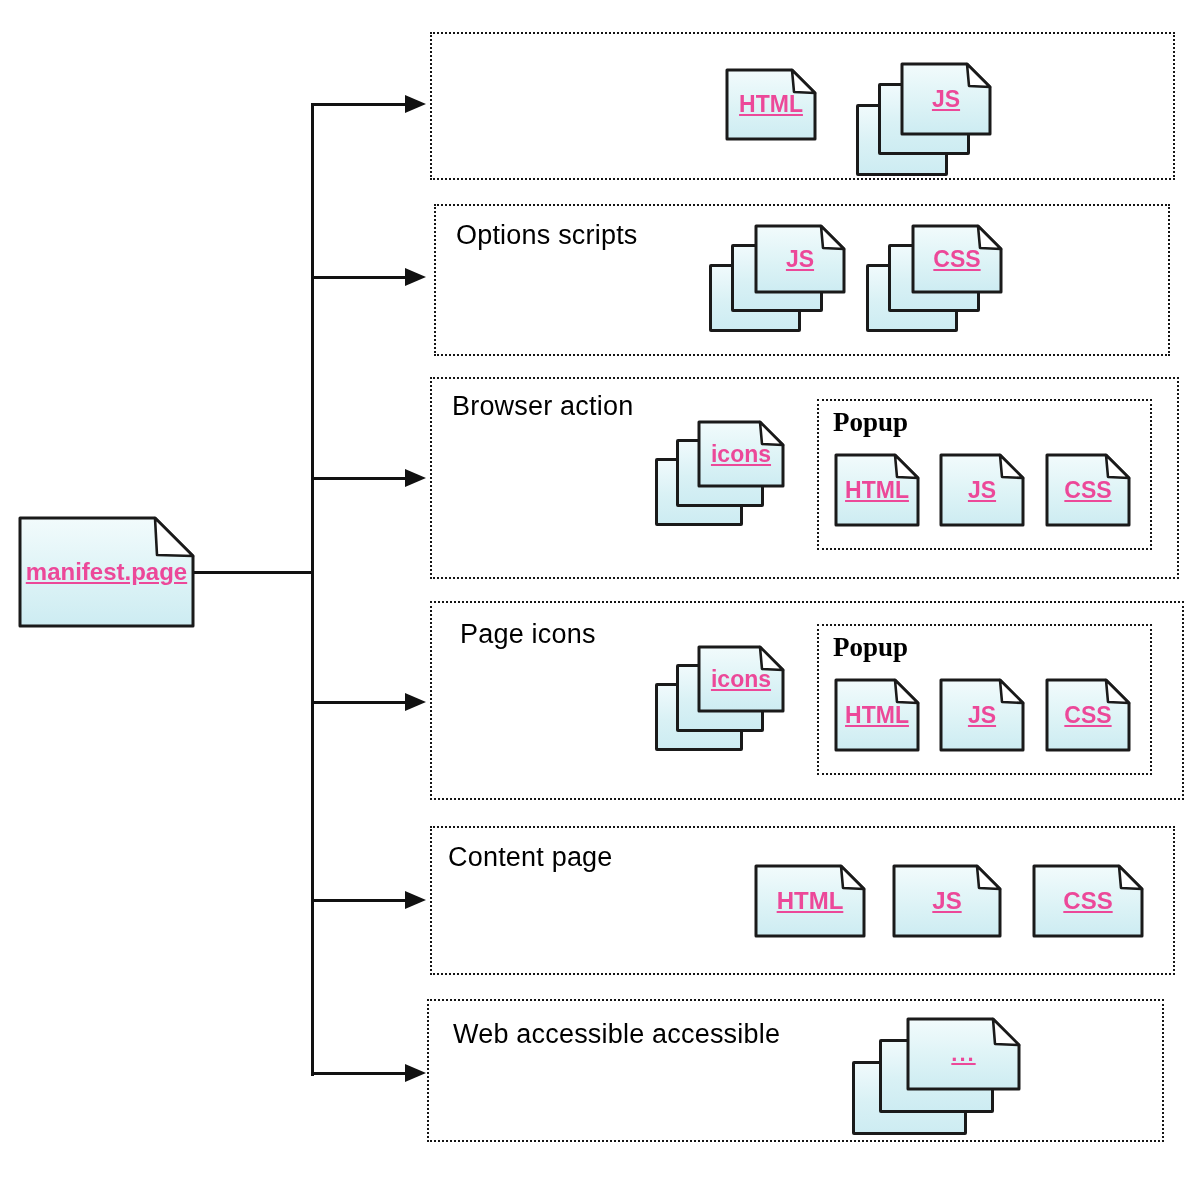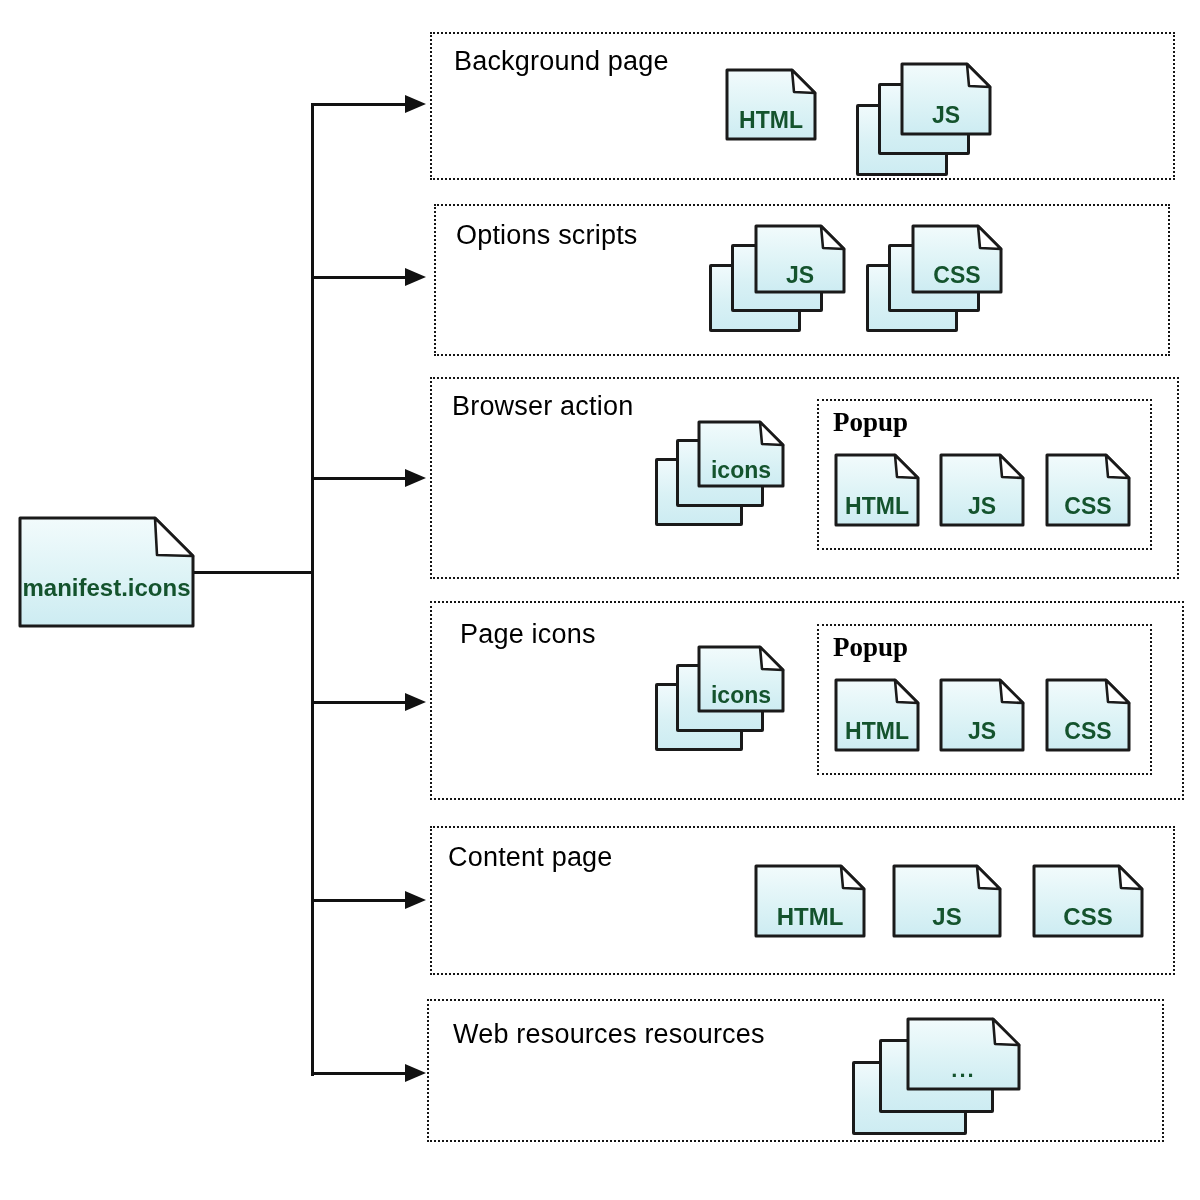--- a/index.html
+++ b/index.html
@@ -10,23 +10,23 @@
   
   .section-box{position:absolute;border:2px dotted #151515;background:#ffffff;box-sizing:border-box;}
   .section-title{position:absolute;font-size:27px;letter-spacing:0.2px;color:#000;white-space:nowrap;}
   
   .popup-box{position:absolute;border:2px dotted #151515;box-sizing:border-box;}
   .popup-title{position:absolute;font-family:"Liberation Serif","DejaVu Serif",serif;font-weight:bold;font-size:27px;}
   
   .doc{position:absolute;}
   .doc svg{position:absolute;left:0;top:0;}
   .doc-label{
-    position:absolute;left:0;top:16px;width:100%;height:100%;
+    position:absolute;left:0;top:0;width:100%;height:100%;
     display:flex;align-items:center;justify-content:center;
-    font-weight:bold;font-size:23px;color:#14532d;z-index:3;
+    font-weight:bold;font-size:23px;color:#ec4899;z-index:3;text-decoration:underline;
   }
   .doc-label.big{font-size:24px;}
   .doc-label.dots{font-size:22px;letter-spacing:2px;}
   
   .stack{position:absolute;}
   .stack .card{
     position:absolute;box-sizing:border-box;
     border:3px solid #1a1a1a;border-radius:2px;
     background:linear-gradient(180deg,#f0fafc 0%,#d9f1f5 55%,#cdecf2 100%);
   }
@@ -62,25 +62,24 @@
   <div class="branch" style="left:311px;top:477px;width:95px"></div>
   <div class="branch" style="left:311px;top:701px;width:95px"></div>
   <div class="branch" style="left:311px;top:899px;width:95px"></div>
   <div class="branch" style="left:311px;top:1072px;width:95px"></div>
 
   <div class="doc" style="left:18px;top:516px;width:177px;height:112px">
       <svg width="177" height="112" viewBox="0 0 177 112">
         <path d="M2 2 L137 2 L175 40 L175 110 L2 110 Z" fill="url(#docgrad)" stroke="#1a1a1a" stroke-width="3" stroke-linejoin="round"></path>
         <path d="M137 2 L175 40 L139 39 Z" fill="#ffffff" stroke="#1a1a1a" stroke-width="2.6" stroke-linejoin="round"></path>
       </svg>
-    <span class="doc-label big">manifest.icons</span>
+    <span class="doc-label big">manifest.page</span>
   </div>
 
   <div class="section-box" style="left:430px;top:32px;width:745px;height:148px">
-    <span class="section-title" style="left:22px;top:12px">Background page</span>
     <div class="doc" style="left:293px;top:34px;width:92px;height:73px">
         <svg width="92" height="73" viewBox="0 0 92 73">
           <path d="M2 2 L67 2 L90 25 L90 71 L2 71 Z" fill="url(#docgrad)" stroke="#1a1a1a" stroke-width="3" stroke-linejoin="round"></path>
           <path d="M67 2 L90 25 L69 24 Z" fill="#ffffff" stroke="#1a1a1a" stroke-width="2.6" stroke-linejoin="round"></path>
         </svg>
       <span class="doc-label">HTML</span>
     </div>
     <div class="stack" style="left:424px;top:28px;width:136px;height:114px">
       <div class="card" style="left:0;top:42px;width:92px;height:72px"></div>
       <div class="card" style="left:22px;top:21px;width:92px;height:72px"></div>
@@ -217,21 +216,21 @@
     <div class="doc" style="left:600px;top:36px;width:112px;height:74px">
         <svg width="112" height="74" viewBox="0 0 112 74">
           <path d="M2 2 L87 2 L110 25 L110 72 L2 72 Z" fill="url(#docgrad)" stroke="#1a1a1a" stroke-width="3" stroke-linejoin="round"></path>
           <path d="M87 2 L110 25 L89 24 Z" fill="#ffffff" stroke="#1a1a1a" stroke-width="2.6" stroke-linejoin="round"></path>
         </svg>
       <span class="doc-label big">CSS</span>
     </div>
   </div>
 
   <div class="section-box" style="left:427px;top:999px;width:737px;height:143px">
-    <span class="section-title" style="left:24px;top:18px">Web resources resources</span>
+    <span class="section-title" style="left:24px;top:18px">Web accessible accessible</span>
     <div class="stack" style="left:423px;top:16px;width:169px;height:118px">
       <div class="card" style="left:0;top:44px;width:115px;height:74px"></div>
       <div class="card" style="left:27px;top:22px;width:115px;height:74px"></div>
       <div class="doc" style="left:54px;top:0;width:115px;height:74px">
           <svg width="115" height="74" viewBox="0 0 115 74">
             <path d="M2 2 L87 2 L113 28 L113 72 L2 72 Z" fill="url(#docgrad)" stroke="#1a1a1a" stroke-width="3" stroke-linejoin="round"></path>
             <path d="M87 2 L113 28 L89 27 Z" fill="#ffffff" stroke="#1a1a1a" stroke-width="2.6" stroke-linejoin="round"></path>
           </svg>
         <span class="doc-label dots">...</span>
       </div>

